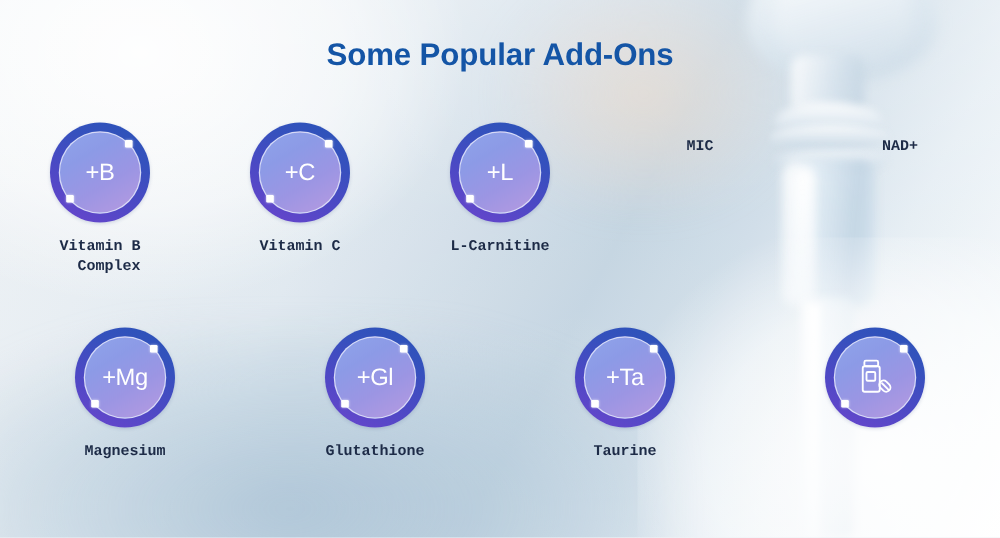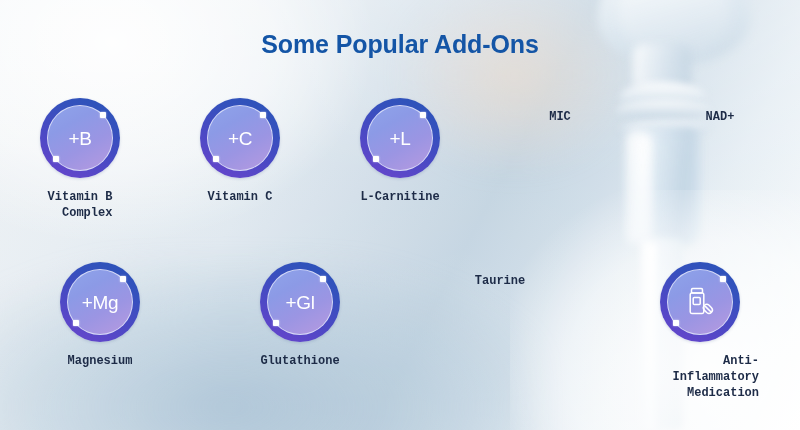--- a/index.html
+++ b/index.html
@@ -333,39 +333,44 @@
           <div class="badge-inner">
             <span class="badge-text">+Gl</span>
             <span class="dot tr"></span>
             <span class="dot bl"></span>
           </div>
         </div>
         <div class="addon-label">Glutathione</div>
       </div>
 
       <div class="addon">
+        <div class="badge">
+          <div class="badge-inner">
+            <span class="badge-text">+Ta</span>
+            <span class="dot tr"></span>
+            <span class="dot bl"></span>
+          </div>
+        </div>
         <div class="addon-label">Taurine</div>
       </div>
 
 
       <div class="addon">
         <div class="badge">
           <div class="badge-inner">
             <svg class="badge-icon" viewBox="0 0 34 34" fill="none" stroke="#ffffff" stroke-width="1.5" stroke-linecap="round" stroke-linejoin="round">
               <rect x="8.5" y="3.5" width="11" height="4.5" rx="1.2"></rect>
               <path d="M7.2 9.6 A1.6 1.6 0 0 1 8.8 8 h10.4 a1.6 1.6 0 0 1 1.6 1.6 v17.2 a1.6 1.6 0 0 1 -1.6 1.6 H8.8 a1.6 1.6 0 0 1 -1.6 -1.6 Z"></path>
               <rect x="10.2" y="12.6" width="7" height="7" rx="1"></rect>
               <path d="M21.3 25.1 a3.4 3.4 0 0 1 4.8 -4.8 l2.4 2.4 a3.4 3.4 0 0 1 -4.8 4.8 Z"></path>
               <path d="M22.6 21.6 l4.9 4.9"></path>
             </svg>
             <span class="dot tr"></span>
             <span class="dot bl"></span>
           </div>
         </div>
-        <div class="addon-label">Anti-Inflammatory
-Medication</div>
       </div>
 
 
     </div>
 
   </div>
 </div>
 
 </body></html>

